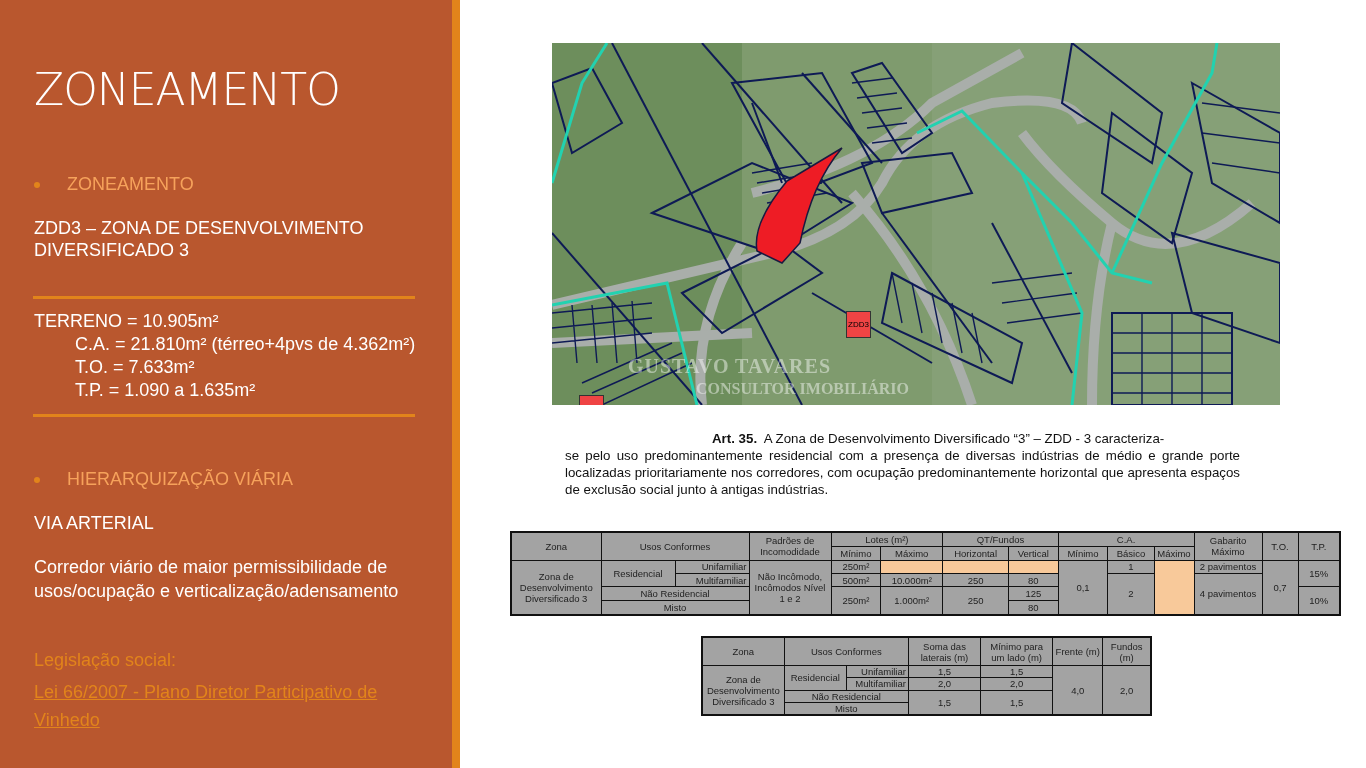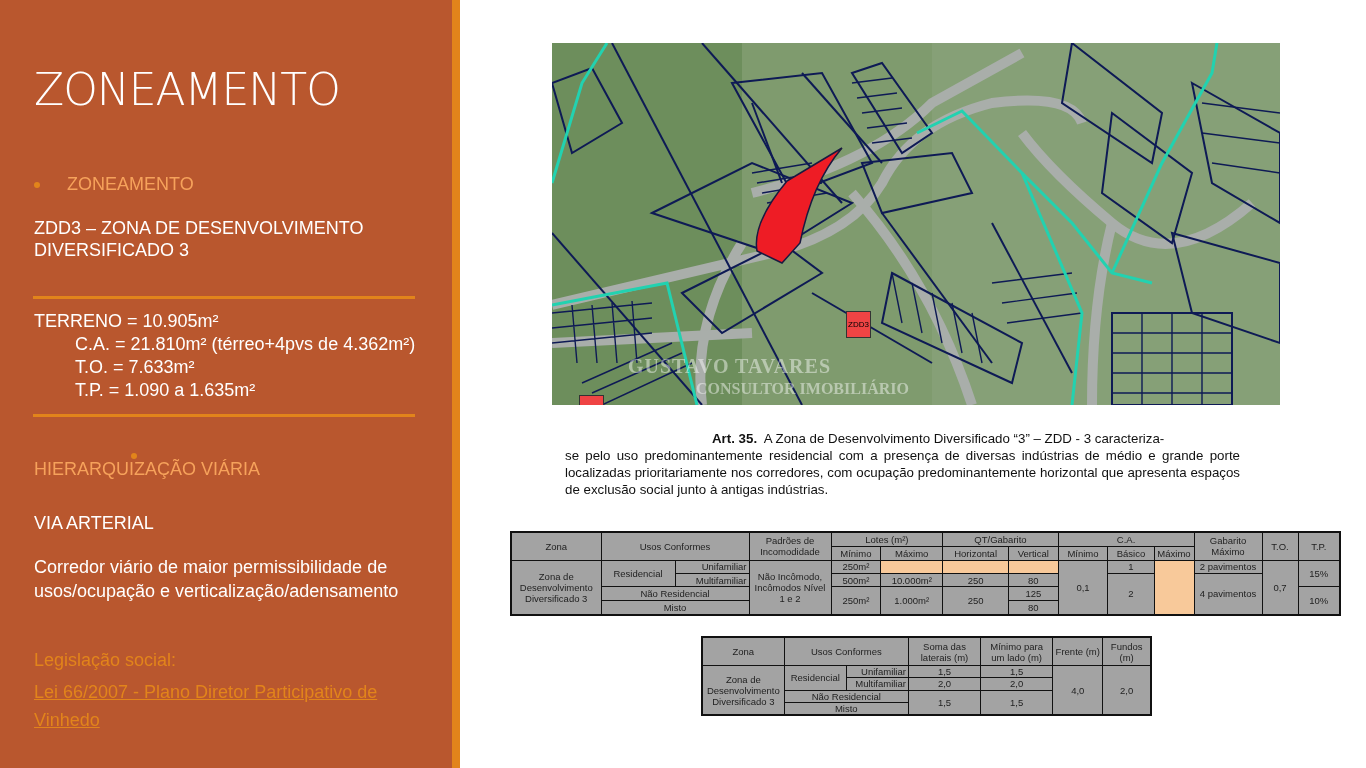--- a/index.html
+++ b/index.html
@@ -96,21 +96,21 @@
 
 <div class="white-text" style="top:310px; line-height:23px;">
   <span style="display:block">TERRENO = 10.905m²</span>
   <span class="indent">C.A. = 21.810m²  (térreo+4pvs de 4.362m²)</span>
   <span class="indent">T.O. = 7.633m²</span>
   <span class="indent">T.P. = 1.090 a 1.635m²</span>
 </div>
 
 <div class="divider" style="top:414px;"></div>
 
-<div class="bullet-row" style="top:453px;flex-direction:column;">
+<div class="bullet-row" style="top:469px;">
   <span class="bullet-dot"></span>
   <span>HIERARQUIZAÇÃO VIÁRIA</span>
 </div>
 
 <div class="white-text" style="top:512px;">VIA ARTERIAL</div>
 <div class="white-text" style="top:555px; width:410px; line-height:24px;">Corredor viário de maior permissibilidade de usos/ocupação e verticalização/adensamento</div>
 
 <div class="legis-label">Legislação social:</div>
 <a class="legis-link">Lei 66/2007 - Plano Diretor Participativo de Vinhedo</a>
 
@@ -184,21 +184,21 @@
   <div>se pelo uso predominantemente residencial com a presença de diversas indústrias de médio e grande porte localizadas prioritariamente nos corredores, com ocupação predominantemente horizontal que apresenta espaços de exclusão social junto à antigas indústrias.</div>
 </div>
 
 <table class="zt outer t1">
   <tbody>
       <tr style="height:14px;">
     <td rowspan="2" style="width:90px">Zona</td>
     <td rowspan="2" colspan="2">Usos Conformes</td>
     <td rowspan="2" style="width:82px">Padrões de Incomodidade</td>
     <td colspan="2">Lotes (m²)</td>
-    <td colspan="2">QT/Gabarito</td>
+    <td colspan="2">QT/Fundos</td>
     <td colspan="3">C.A.</td>
     <td rowspan="2" style="width:68px">Gabarito Máximo</td>
     <td rowspan="2" style="width:36px">T.O.</td>
     <td rowspan="2" style="width:42px">T.P.</td>
   </tr>
   <tr style="height:13px;">
     <td>Mínimo</td>
     <td>Máximo</td>
     <td>Horizontal</td>
     <td>Vertical</td>

